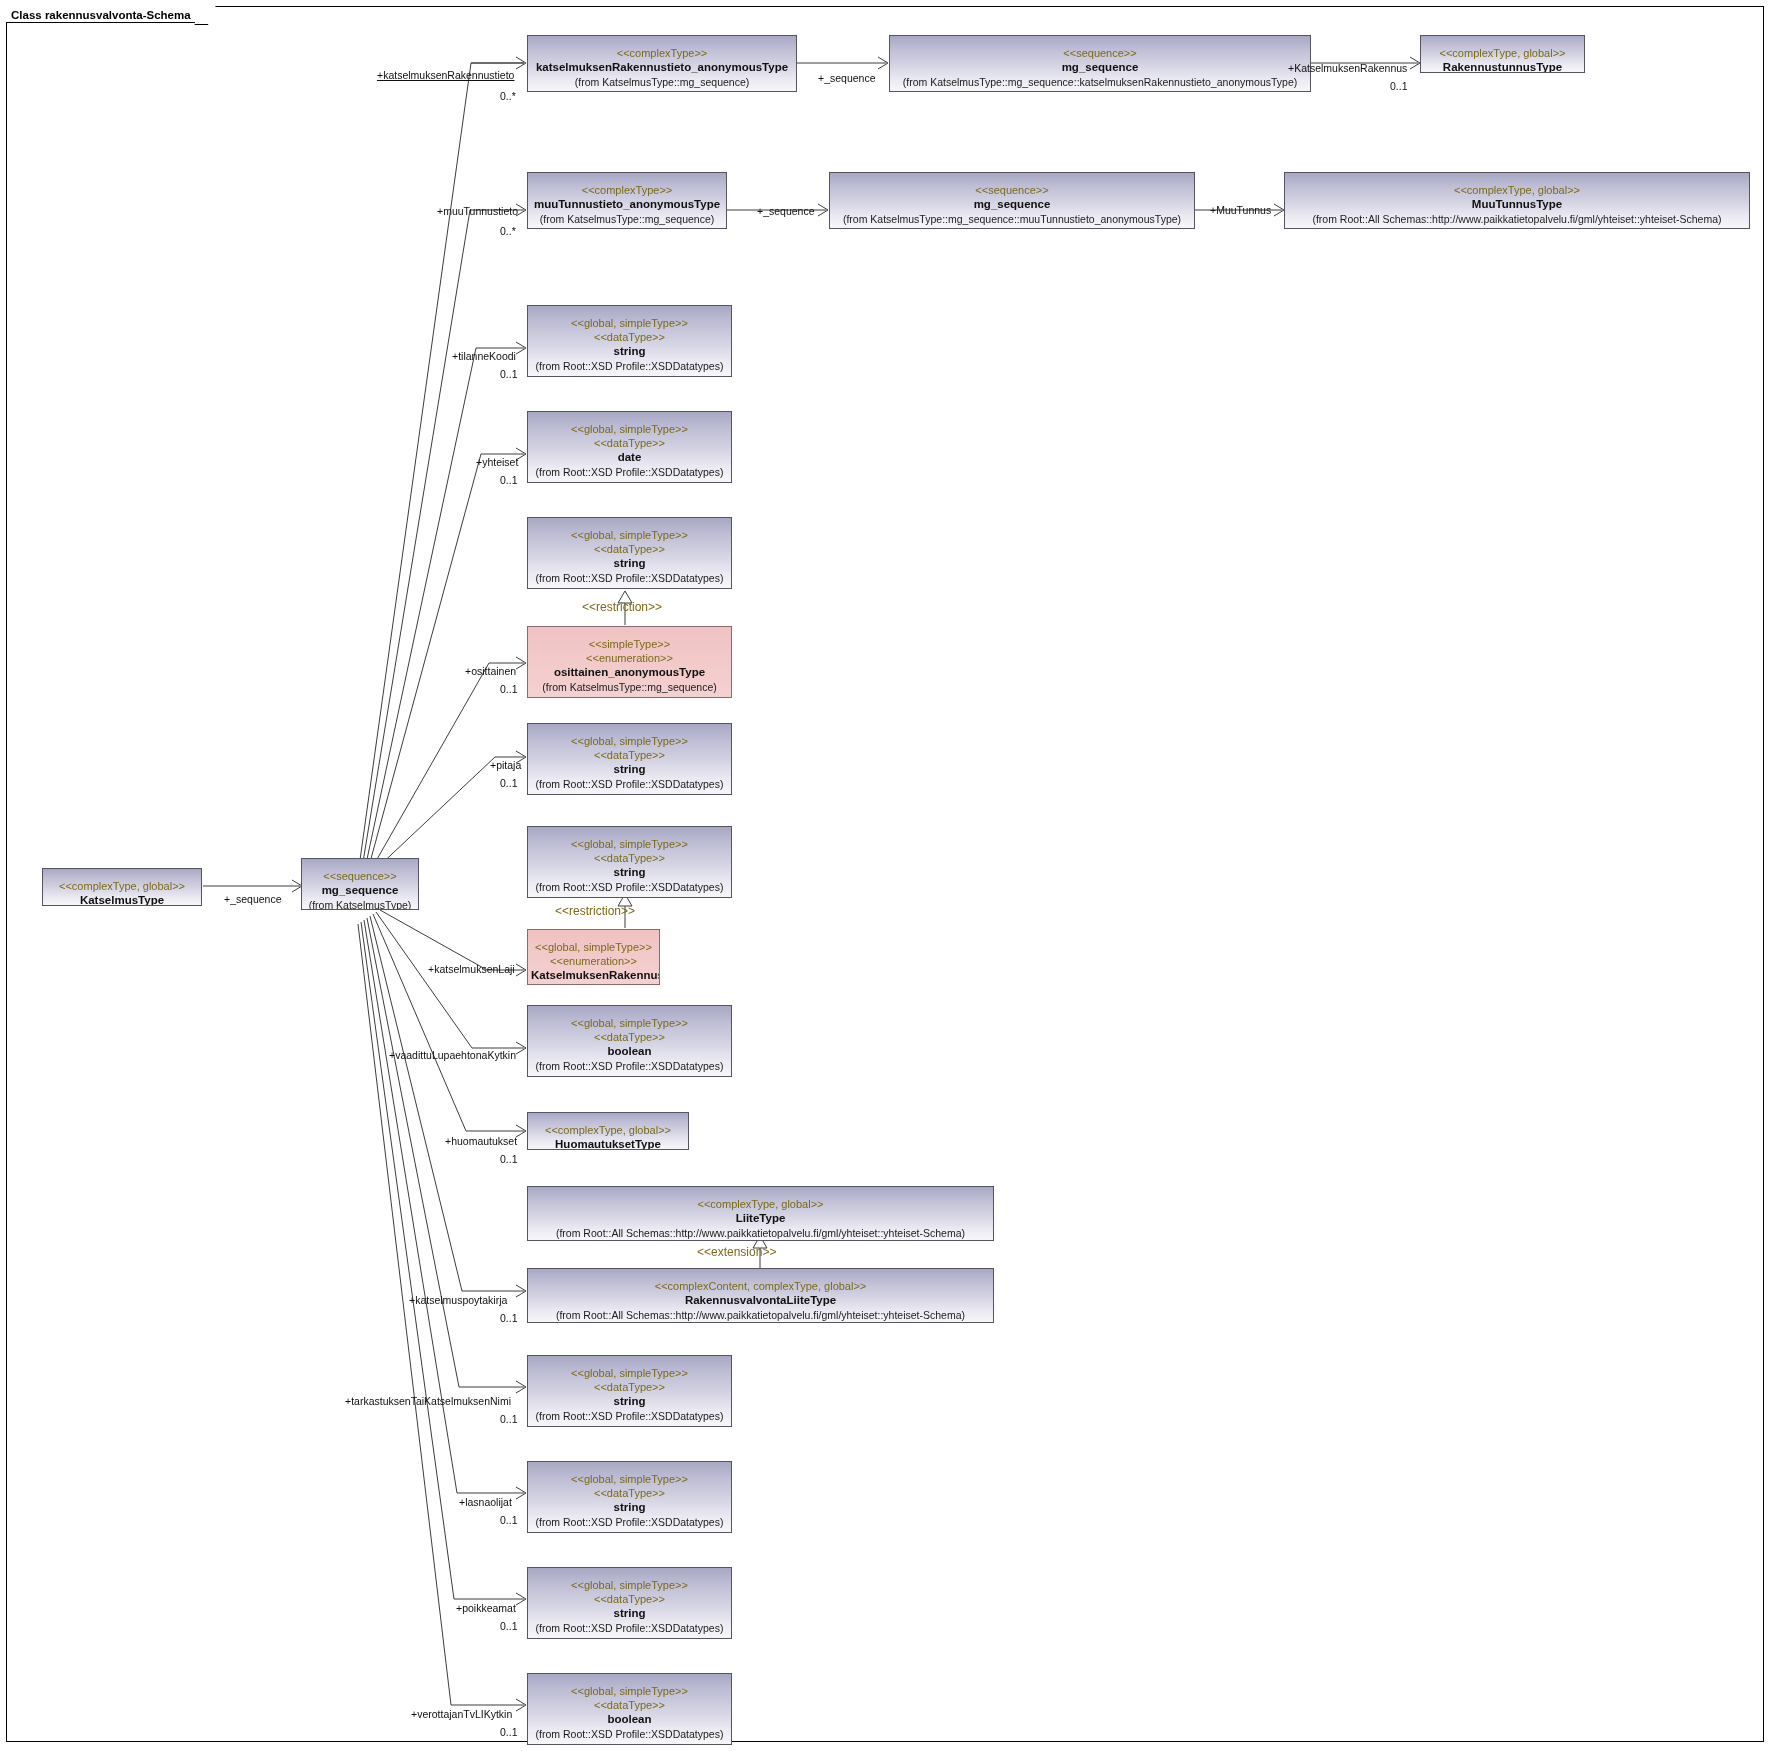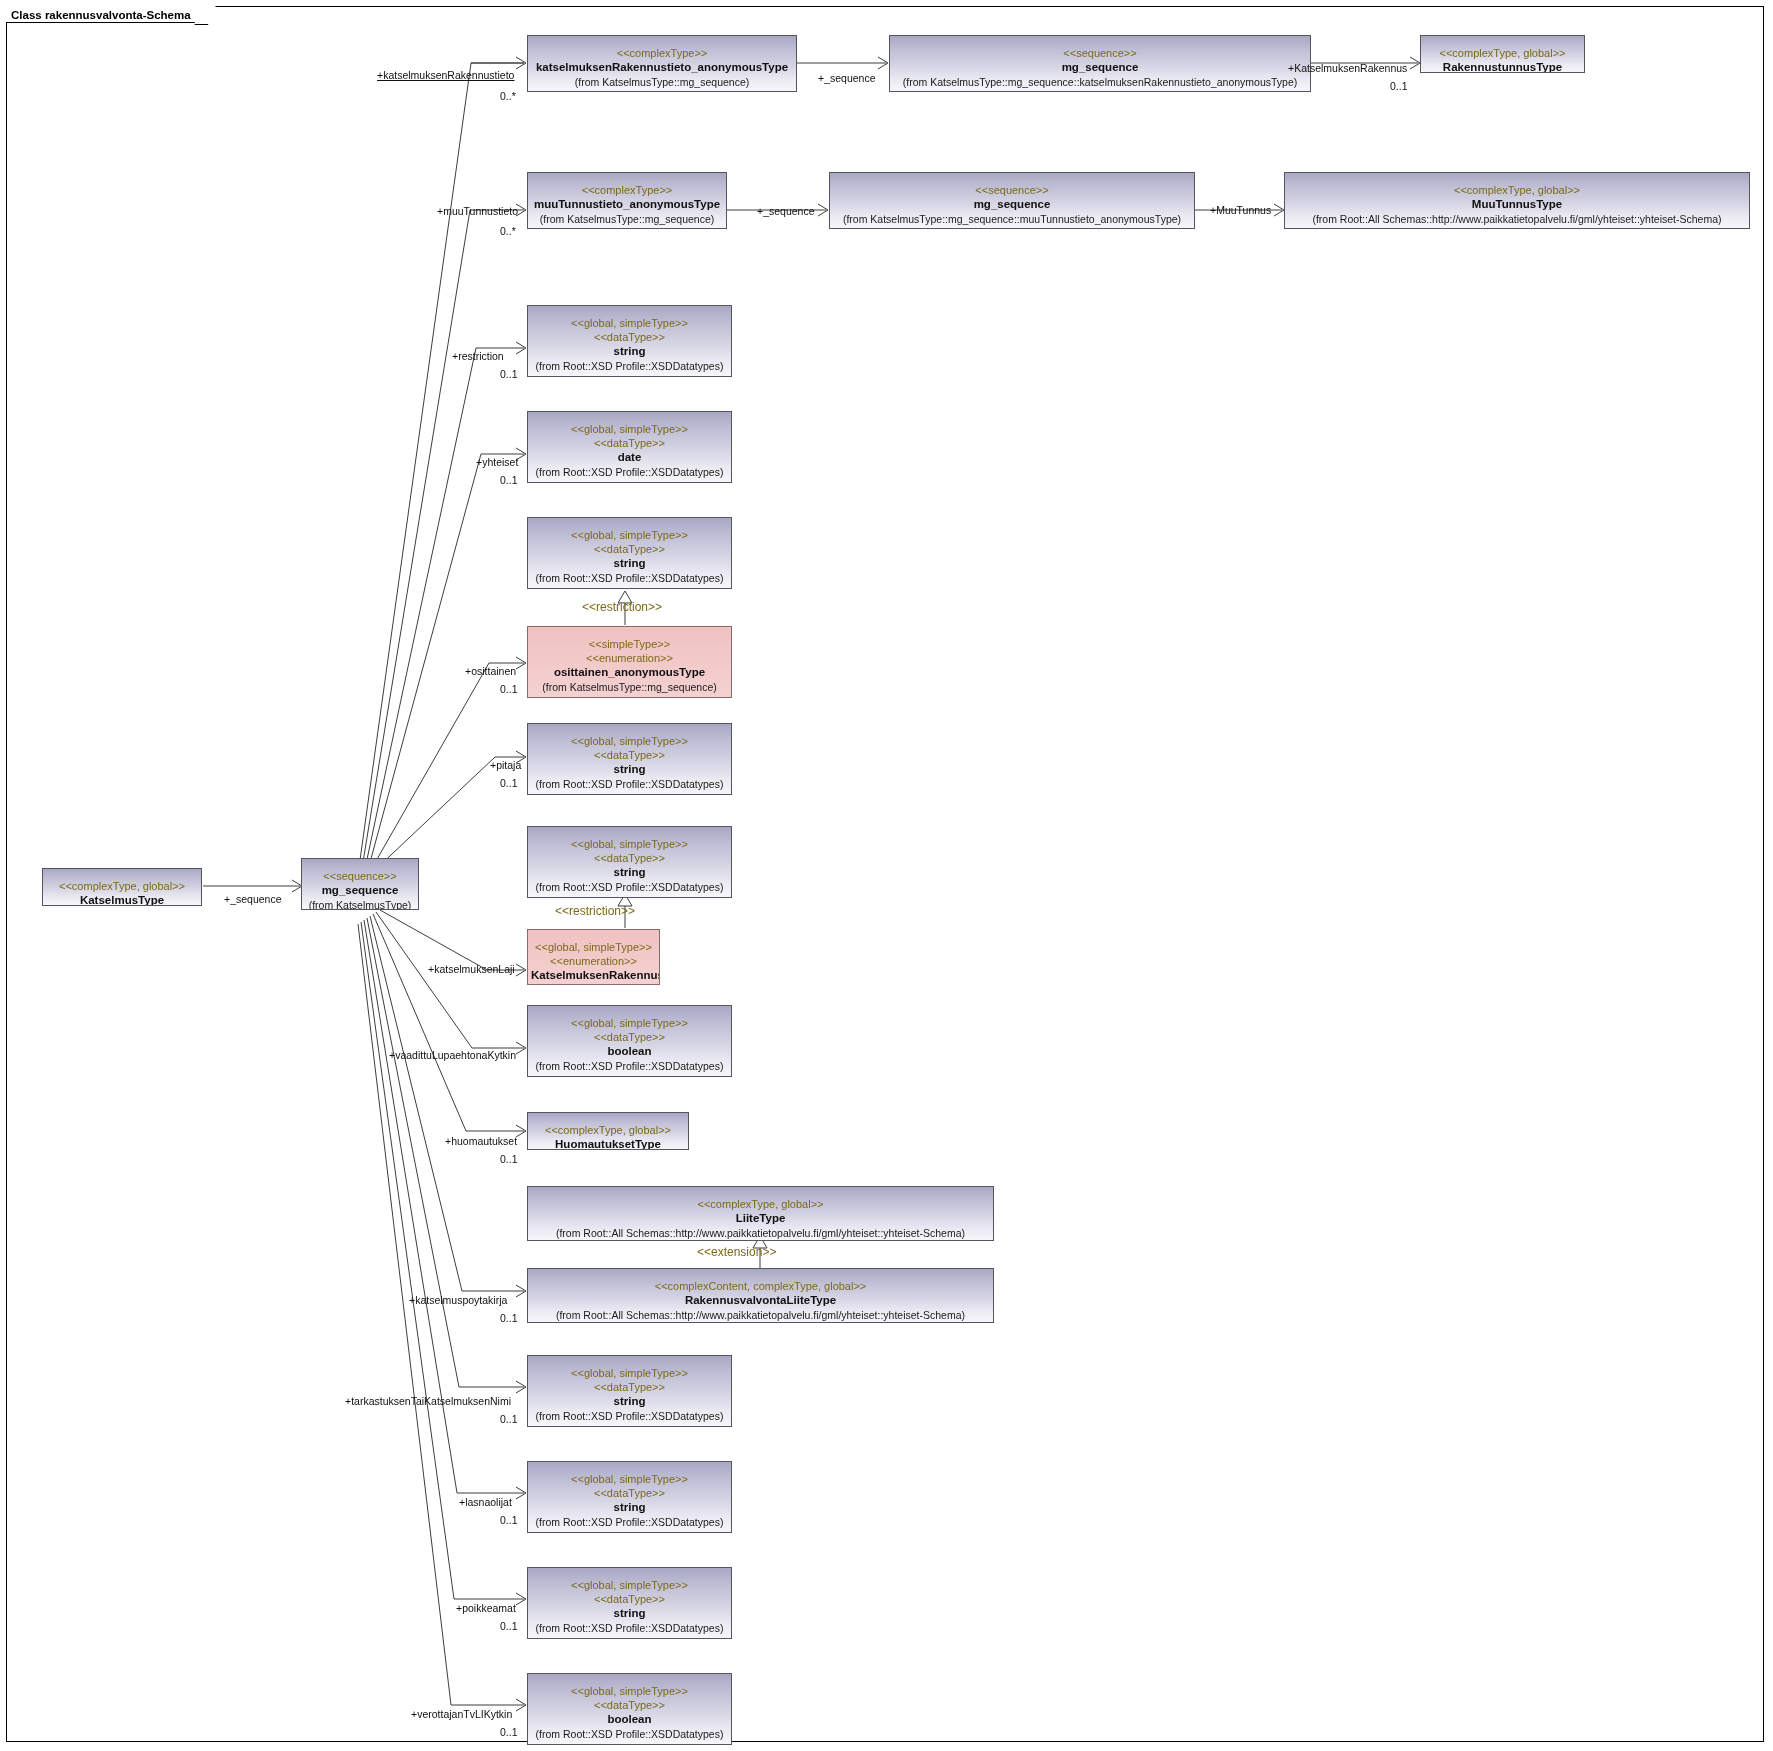--- a/index.html
+++ b/index.html
@@ -380,21 +380,21 @@
   <div class="edgelabel" style="left:1288px; top:62px;">+KatselmuksenRakennus</div>
   <div class="mult" style="left:1390px; top:80px;">0..1</div>
 
   <div class="edgelabel" style="left:437px; top:205px;">+muuTunnustieto</div>
   <div class="mult" style="left:500px; top:225px;">0..*</div>
 
   <div class="edgelabel" style="left:757px; top:205px;">+_sequence</div>
 
   <div class="edgelabel" style="left:1210px; top:204px;">+MuuTunnus</div>
 
-  <div class="edgelabel" style="left:452px; top:350px;">+restriction</div>
+  <div class="edgelabel" style="left:452px; top:350px;">+tilanneKoodi</div>
   <div class="mult" style="left:500px; top:368px;">0..1</div>
 
   <div class="edgelabel" style="left:476px; top:456px;">+yhteiset</div>
   <div class="mult" style="left:500px; top:474px;">0..1</div>
 
   <div class="edgelabel" style="left:465px; top:665px;">+osittainen</div>
   <div class="mult" style="left:500px; top:683px;">0..1</div>
 
   <div class="edgelabel" style="left:490px; top:759px;">+pitaja</div>
   <div class="mult" style="left:500px; top:777px;">0..1</div>

